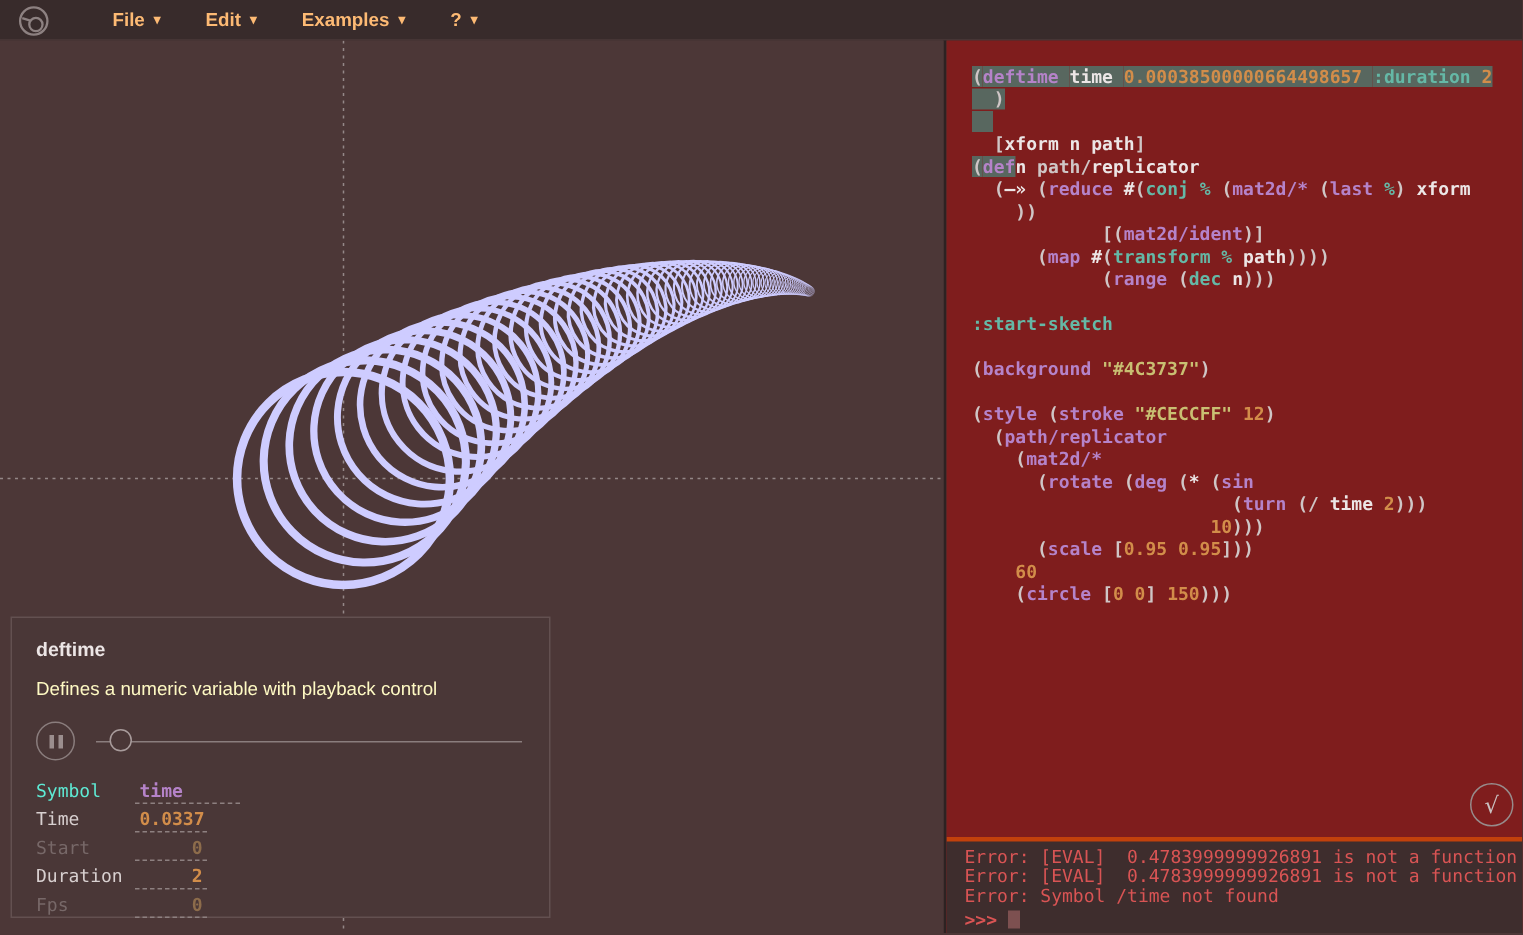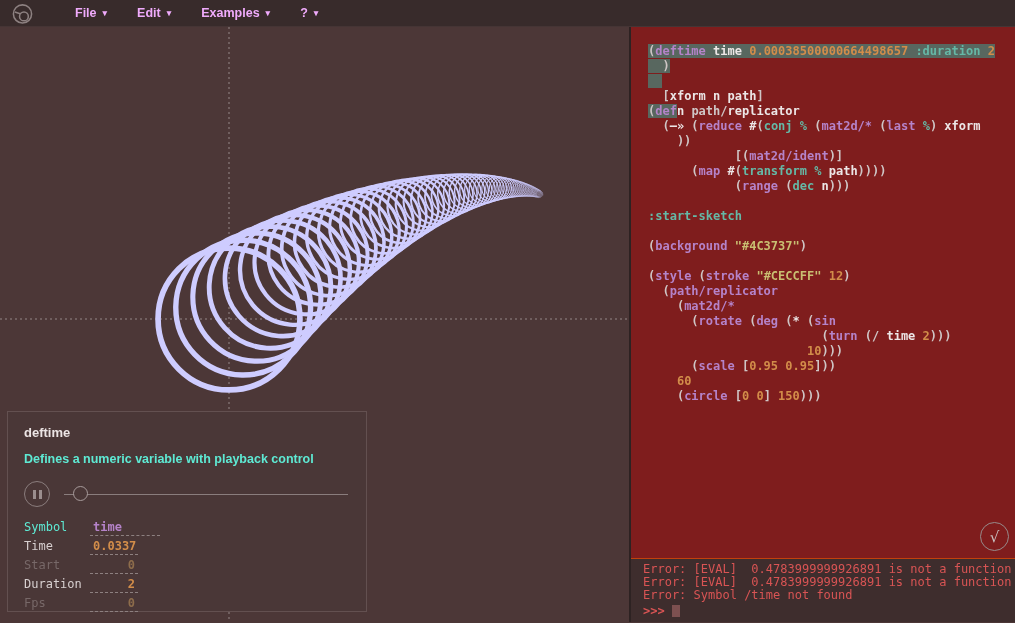--- a/index.html
+++ b/index.html
@@ -4,21 +4,21 @@
 <style>
   *{margin:0;padding:0;box-sizing:border-box}
   html,body{width:1015px;height:623px;overflow:hidden}
   body{background:#4C3737;font-family:"Liberation Sans",sans-serif}
   .app{position:relative;width:1015px;height:623px}
 
   
   .topbar{height:27px;background:#382b2b;border-bottom:1px solid #453535;display:flex;align-items:center;padding:0 8px}
   .logo{width:23px;height:23px;margin-left:3px;flex:0 0 auto}
   .menus{display:flex;margin-left:26px}
-  .menu{color:#f0abfc;font-size:12.5px;font-weight:bold;padding:0 15px;cursor:default;white-space:nowrap}
+  .menu{color:#fdba74;font-size:12.5px;font-weight:bold;padding:0 15px;cursor:default;white-space:nowrap}
   .menu .caret{font-size:9px;margin-left:6px;position:relative;top:-1px}
 
   
   .main{position:relative;display:flex;height:595px}
   .canvas-wrap{position:relative;width:629px;height:100%;background:#4C3737;overflow:hidden}
   .canvas-wrap svg{display:block}
   .guide{stroke:#a19696;stroke-width:1;stroke-dasharray:2 3;opacity:.85}
   .splitter{width:2px;background:#2d2222}
 
   
@@ -30,31 +30,31 @@
   .tk-kw{color:#65b8a6}
   .tk-num{color:#d28d4a}
   .tk-str{color:#c9bf72}
   .tk-sym{color:#ece6e6}
   .sel{background:#58675f}
 
   .eval-btn{position:absolute;right:6px;top:495px;width:29px;height:29px;border-radius:50%;
     border:1px solid #978b8b;background:transparent;color:#cac1c1;font-size:15px;line-height:26px;
     text-align:center;font-family:"DejaVu Sans",sans-serif;cursor:pointer}
 
-  .console{height:64px;border-top:1px solid #c2410c;background:#3e2d2d;padding:4px 0 0 12px;
+  .console{height:64px;border-top:3px solid #c2410c;background:#3e2d2d;padding:4px 0 0 12px;
     font-family:"DejaVu Sans Mono",monospace;font-size:12px;line-height:13px;color:#d95454;overflow:hidden}
   .console .line{white-space:pre;height:13px;overflow:hidden}
   .prompt-row{display:flex;align-items:center;font-weight:bold;height:14px;margin-top:2px}
   .cursor{display:inline-block;width:8px;height:12px;background:#7d5050;margin-left:7px}
 
   
   .inspector{position:absolute;left:7px;top:384px;width:360px;height:201px;background:#4a3737;
     border:1px solid #635050;padding:13px 16px;z-index:5}
   .insp-title{color:#ece5e5;font-size:13px;font-weight:bold}
-  .insp-desc{color:#5eead4;font-size:12.5px;font-weight:bold;margin-top:12px}
+  .insp-desc{color:#fef9c3;font-size:12.5px;font-weight:normal;margin-top:12px}
   .controls{display:flex;align-items:center;margin-top:15px;height:26px}
   .pause-btn{width:26px;height:26px;border-radius:50%;border:1px solid #8a7d7d;background:transparent;
     display:flex;align-items:center;justify-content:center;gap:3px;cursor:pointer;flex:0 0 auto}
   .pause-btn .bar{width:3px;height:9px;background:#9b8e8e}
   .slider{position:relative;flex:1;margin-left:14px;margin-right:2px;height:26px;cursor:pointer}
   .slider .track{position:absolute;left:0;right:0;top:13px;height:1px;background:#8a7d7d}
   .slider .knob{position:absolute;left:3%;top:5px;width:15px;height:15px;border-radius:50%;
     border:1.5px solid #a89b9b;background:#4a3737}
   .fields{margin-top:13px;font-family:"DejaVu Sans Mono",monospace;font-size:12px}
   .frow{display:flex;height:19px;line-height:15px;align-items:flex-start}

